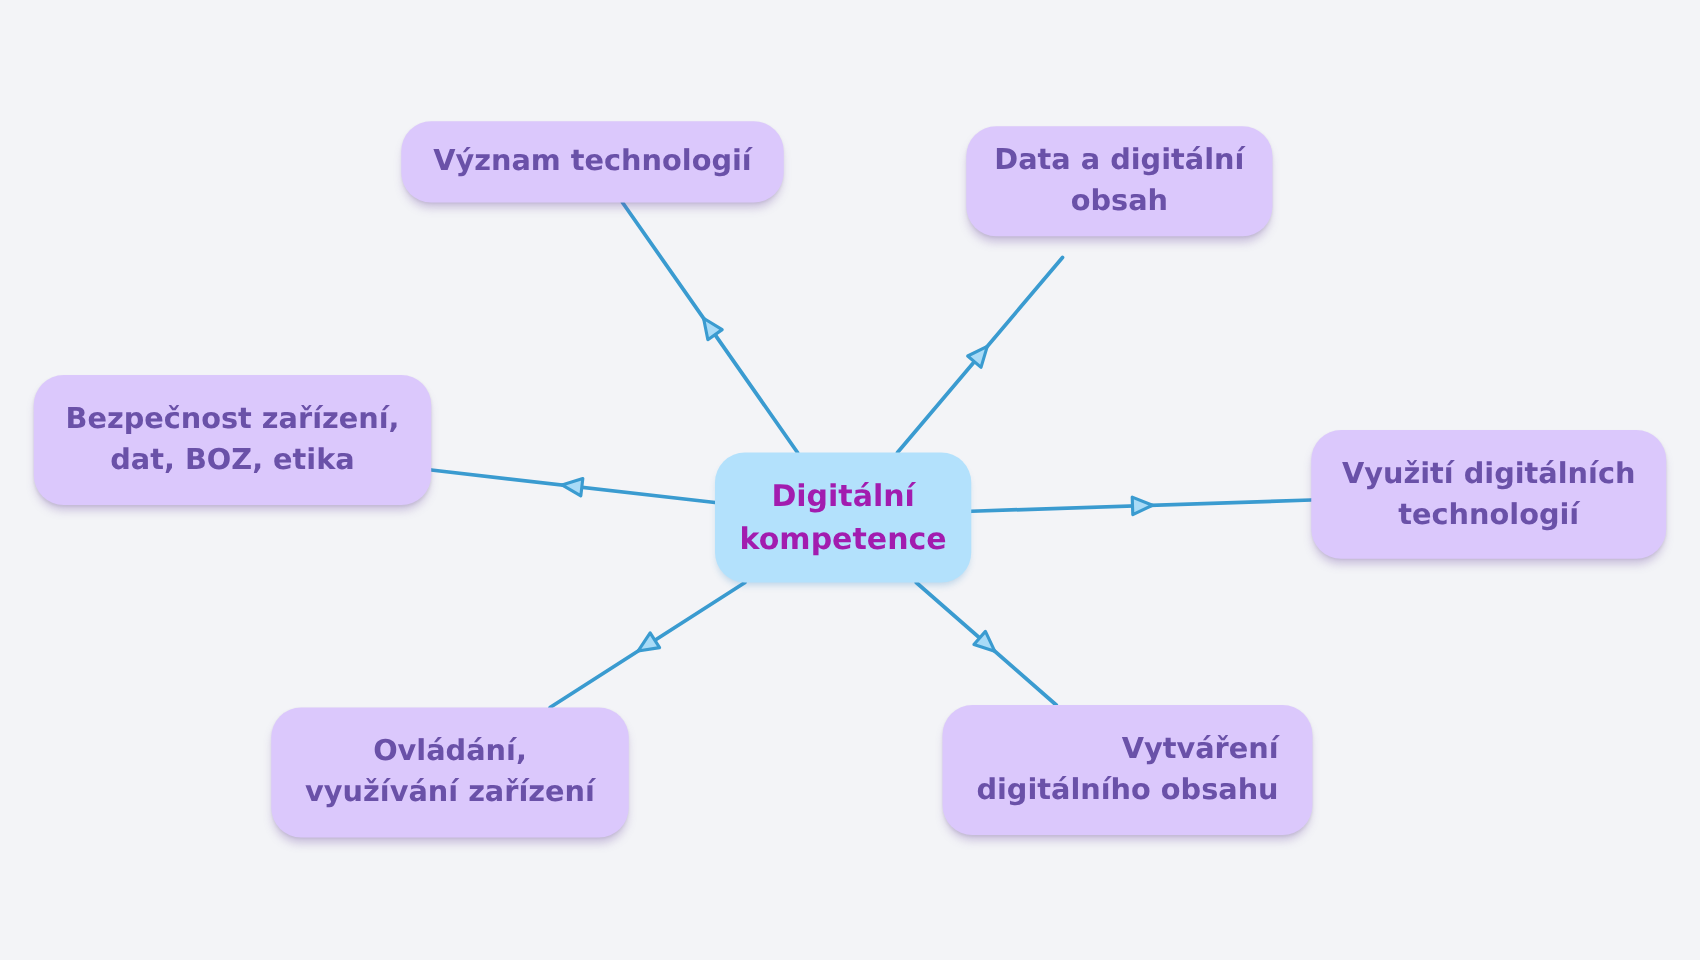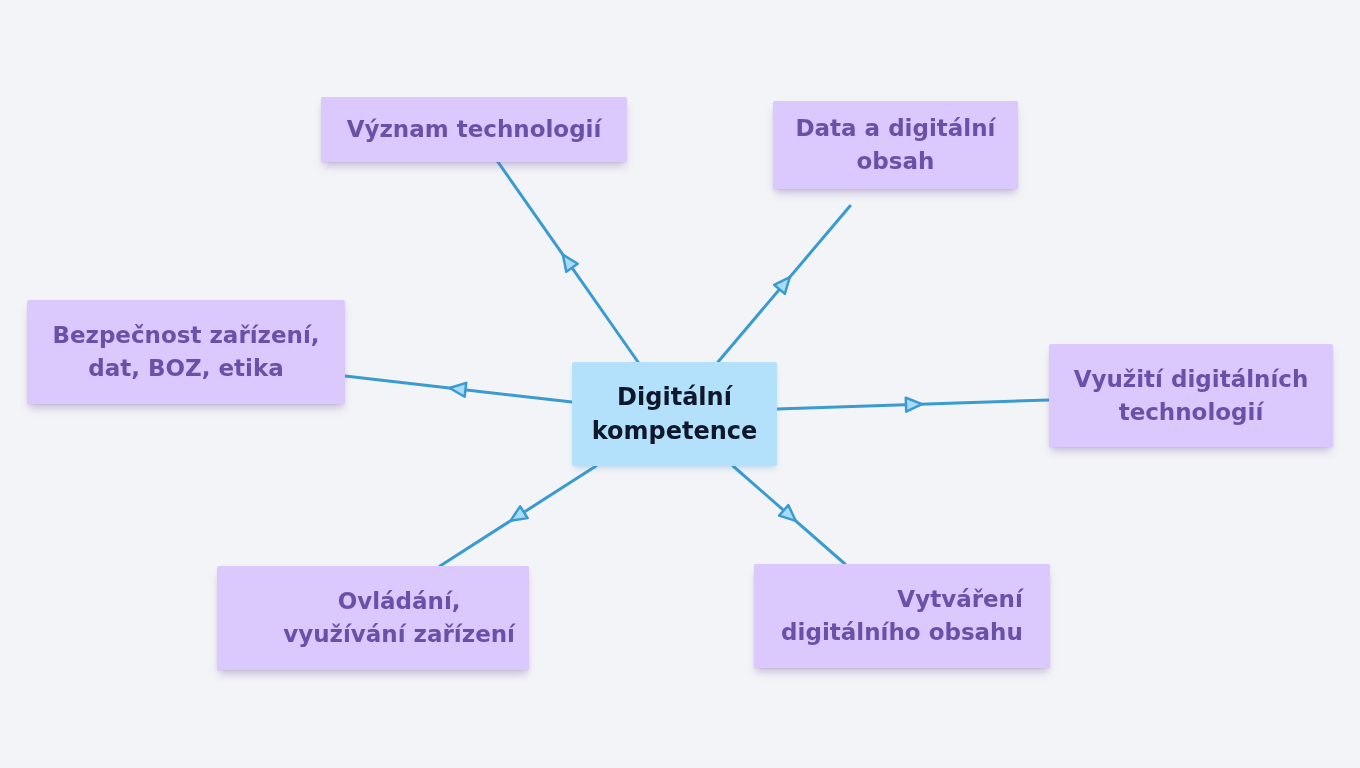--- a/index.html
+++ b/index.html
@@ -9,34 +9,34 @@
     font-family: "DejaVu Sans", "Liberation Sans", sans-serif;
     position: relative;
   }
   #canvas { position: absolute; left: 0; top: 0; width: 1360px; height: 768px; }
   svg.edges { position: absolute; left: 0; top: 0; }
   .node {
     position: absolute;
     box-sizing: border-box;
     display: flex; align-items: center; justify-content: center;
     text-align: center;
-    border-radius: 2px;
+    border-radius: 24px;
     font-weight: bold;
     line-height: 1.42;
     padding: 4px 14px;
   }
   .node.child {
     background: #dbc8fc;
     color: #6a51a8;
     font-size: 23px;
     box-shadow: 0 6px 8px -2px rgba(120, 90, 170, 0.35), 0 1px 2px rgba(0,0,0,0.06);
   }
   .node.root {
     background: #b3e1fc;
-    color: #0f172a;
+    color: #a21caf;
     font-size: 24px;
     box-shadow: 0 4px 6px -2px rgba(60, 140, 200, 0.30);
   }
   .node span { display: block; white-space: pre-line; }
 </style>
 </head>
 <body>
 
 <div id="canvas">
   <svg class="edges" width="1360" height="768">
@@ -69,21 +69,21 @@
 obsah</span>
   </div>
   <div class="node child" id="node-bezpecnost" style="left: 27px; top: 300px; width: 318px; height: 104px;">
     <span>Bezpečnost zařízení,
 dat, BOZ, etika</span>
   </div>
   <div class="node child" id="node-vyuziti" style="left: 1049px; top: 344px; width: 284px; height: 103px;">
     <span>Využití digitálních
 technologií</span>
   </div>
-  <div class="node child" id="node-ovladani" style="left: 217px; top: 566px; width: 312px; height: 104px; justify-content: flex-end;">
+  <div class="node child" id="node-ovladani" style="left: 217px; top: 566px; width: 286px; height: 104px;">
     <span>Ovládání,
 využívání zařízení</span>
   </div>
   <div class="node child" id="node-vytvareni" style="left: 754px; top: 564px; width: 296px; height: 104px; text-align: right;">
     <span>Vytváření
 digitálního obsahu</span>
   </div>
 </div>
 
 </body></html>

